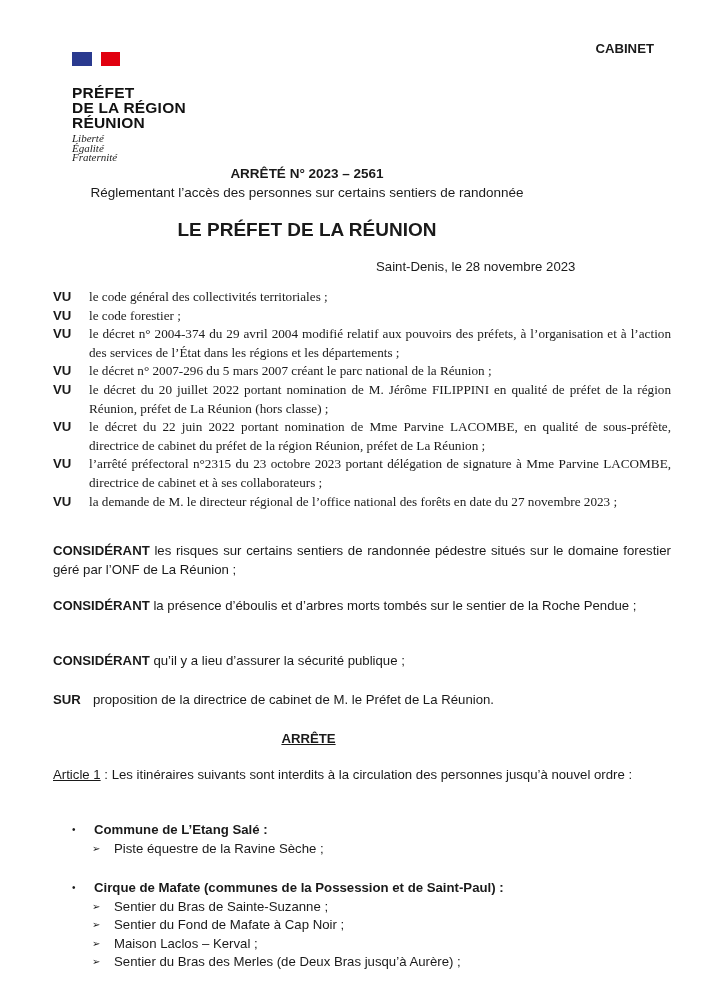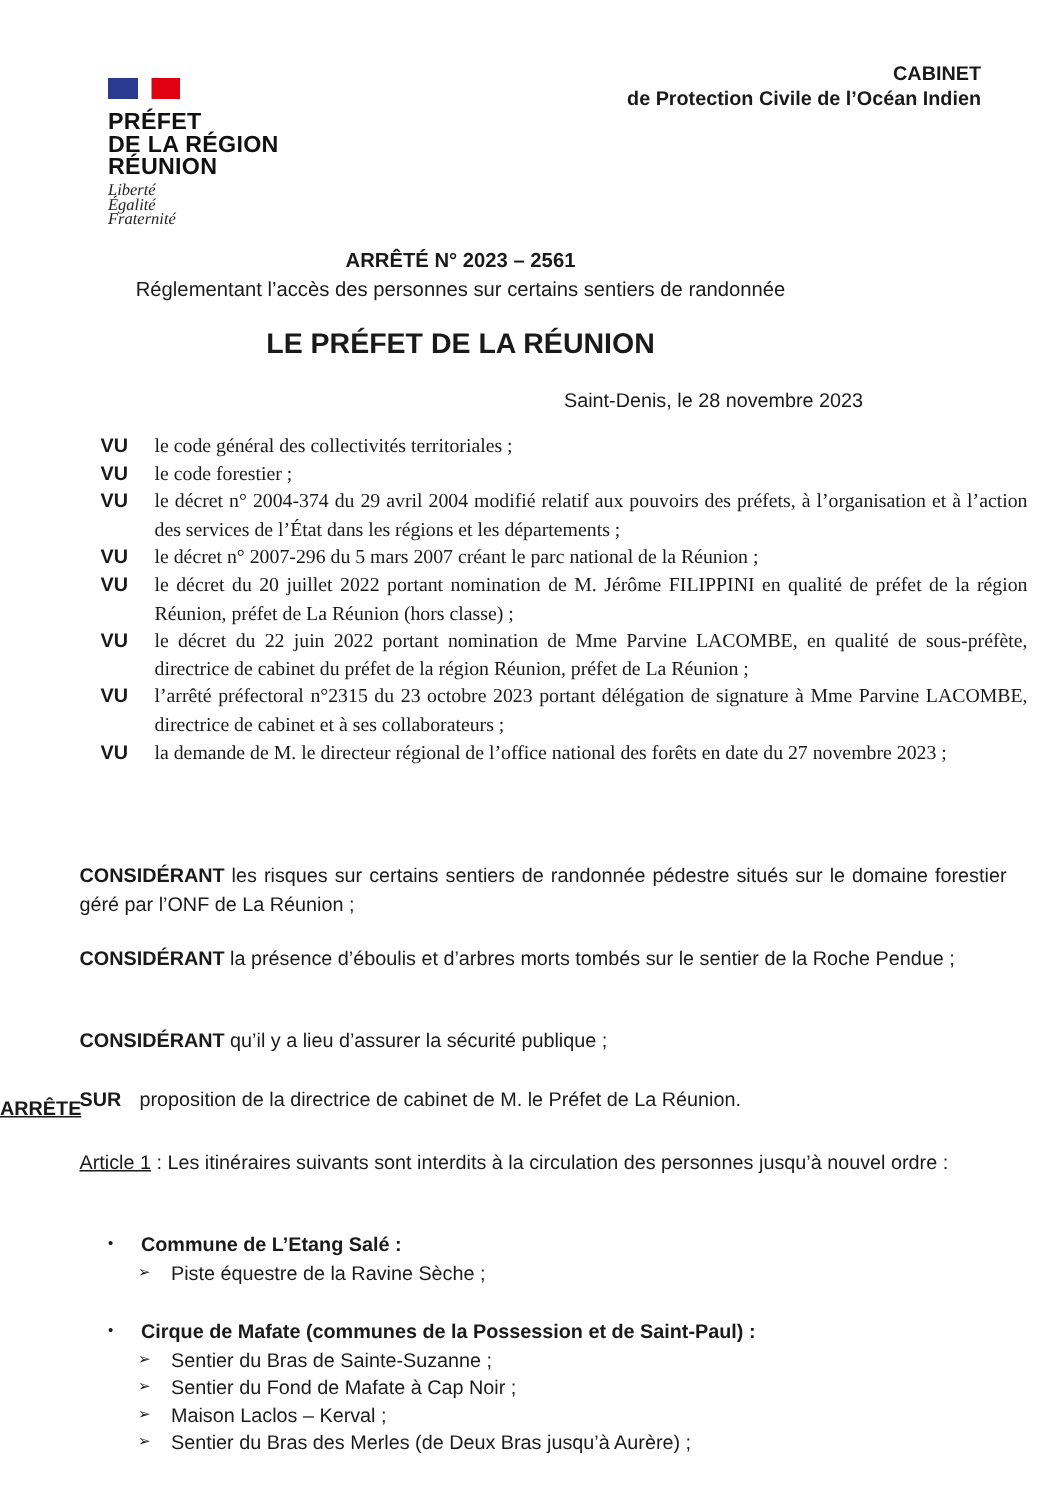--- a/index.html
+++ b/index.html
@@ -9,41 +9,41 @@
     color: #1a1a1a; font-size: 13.2px;
   }
   .page { position: absolute; left: 0; top: 0; width: 706px; height: 1000px; }
 
   
   .logo { position: absolute; left: 72px; top: 52px; }
   .flag { width: 48px; height: 14px; display: flex; }
   .flag .blue { width: 20px; height: 14px; background: #2a3a8f; position: relative; }
   .flag .gap { width: 9px; height: 14px; background: #fff; }
   .flag .red { width: 19px; height: 14px; background: #e1000f; }
-  .logo-title { margin-top: 8px; font-weight: bold; font-size: 15.5px; line-height: 15px; letter-spacing: 0.2px; color: #111; }
+  .logo-title { margin-top: 19px; font-weight: bold; font-size: 15.5px; line-height: 15px; letter-spacing: 0.2px; color: #111; }
   .motto { margin-top: 4px; font-family: "Liberation Serif", serif; font-style: italic; font-size: 11px; line-height: 9.5px; color: #222; }
 
   .cabinet { position: absolute; right: 52px; top: 40px; text-align: right; font-weight: bold; font-size: 13.2px; line-height: 17px; }
 
   .title-block { position: absolute; left: 0; width: 614px; text-align: center; }
   .arrete-no { top: 166px; font-weight: bold; font-size: 13.5px; }
   .subtitle { top: 185px; font-size: 13.5px; }
   .prefet { top: 219px; font-weight: bold; font-size: 19px; }
   .date { position: absolute; left: 376px; top: 259px; font-size: 13.2px; }
 
-  .vu-list { position: absolute; left: 67px; top: 288px; width: 618px; }
+  .vu-list { position: absolute; left: 53px; top: 288px; width: 618px; }
   .vu-row { display: flex; line-height: 18.6px; }
   .vu-key { width: 36px; flex: none; font-weight: bold; }
   .vu-text { flex: 1; text-align: justify; font-family: Liberation Serif, serif; }
 
-  .para { position: absolute; left: 53px; width: 618px; line-height: 18.6px; text-align: justify; margin-top: 33px; }
+  .para { position: absolute; left: 53px; width: 618px; line-height: 18.6px; text-align: justify; }
   .para b { font-weight: bold; }
   .sur-key { display: inline-block; width: 40px; font-weight: bold; }
 
-  .arrete-head { position: absolute; left: 0; width: 617px; top: 731px; font-weight: bold; text-decoration: underline; }
+  .arrete-head { position: absolute; left: 0; width: 617px; top: 731px; text-align: center; font-weight: bold; text-decoration: underline; }
   .article { position: absolute; left: 53px; width: 618px; top: 766px; line-height: 18.6px; }
   .article .art-label { text-decoration: underline; }
 
   .group { position: absolute; left: 72px; width: 600px; }
   .group-head { display: flex; align-items: center; line-height: 18.6px; }
   .bullet { width: 22px; flex: none; font-size: 10px; }
   .group-title { font-weight: bold; }
   .sub { display: flex; padding-left: 20px; line-height: 18.6px; }
   .arrow { width: 22px; flex: none; font-size: 10px; }
 </style>
@@ -65,21 +65,20 @@
     </div>
     <div class="motto">
       <div>Liberté</div>
       <div>Égalité</div>
       <div>Fraternité</div>
     </div>
   </div>
 
   <div class="cabinet">
     <div>CABINET</div>
-    <div>de Protection Civile de l’Océan Indien</div>
   </div>
 
   <div class="title-block arrete-no">ARRÊTÉ N° 2023 – 2561</div>
   <div class="title-block subtitle">Réglementant l’accès des personnes sur certains sentiers de randonnée</div>
   <div class="title-block prefet">LE PRÉFET DE LA RÉUNION</div>
   <div class="date">Saint-Denis, le 28 novembre 2023</div>
 
   <div class="vu-list">
     <div class="vu-row">
         <span class="vu-key">VU</span>

